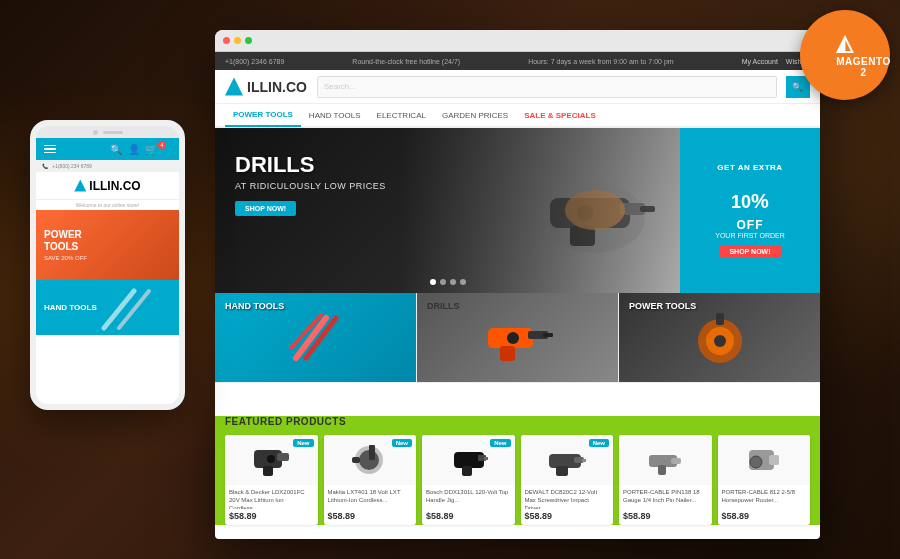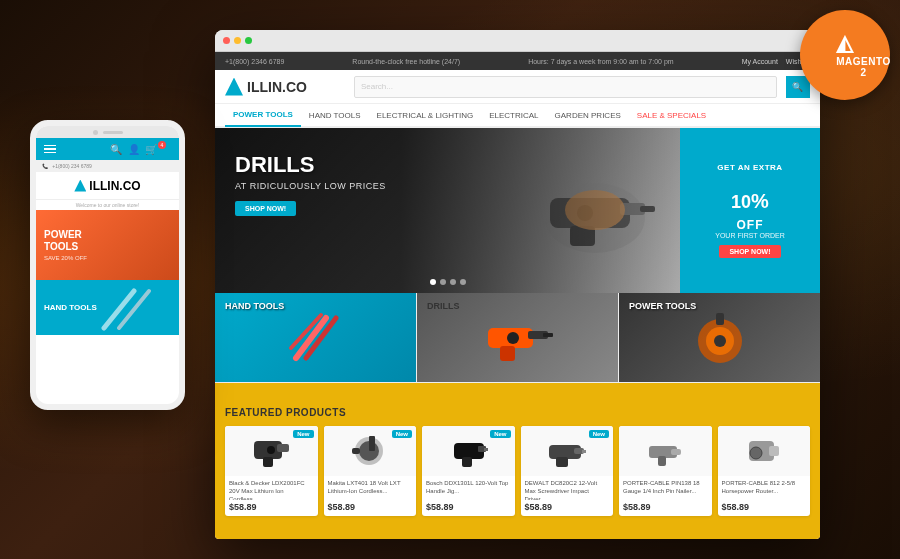--- a/index.html
+++ b/index.html
@@ -135,21 +135,20 @@
       flex: 1;
       height: 22px;
       border: 1px solid #ddd;
       border-radius: 2px;
       padding: 0 6px;
       font-size: 9px;
       color: #999;
       display: flex;
       align-items: center;
       background: #f9f9f9;
-      margin-left: 37px;
     }
     .search-btn {
       width: 24px;
       height: 22px;
       background: #00aacc;
       border: none;
       color: white;
       font-size: 9px;
       cursor: pointer;
       display: flex;
@@ -178,21 +177,21 @@
       cursor: pointer;
       white-space: nowrap;
     }
     .nav-item.active {
       color: #00aacc;
       border-bottom: 2px solid #00aacc;
       font-weight: bold;
     }
     .nav-item.sale {
       color: #ff4444;
-      font-weight: normal;
+      font-weight: bold;
     }
 
     
     .hero-section {
       display: flex;
       height: 165px;
     }
     .hero-slider {
       flex: 1;
       background: linear-gradient(135deg, #2a2a2a 0%, #555 100%);
@@ -335,22 +334,23 @@
       z-index: 2;
       text-shadow: 1px 1px 2px rgba(0,0,0,0.7);
     }
     .cat-hand-tools { background: linear-gradient(135deg, #00aacc 0%, #0088aa 100%); }
     .cat-drills { background: linear-gradient(135deg, #555 0%, #888 100%); }
     .cat-hammers { background: linear-gradient(135deg, #666 0%, #999 100%); }
     .cat-power { background: linear-gradient(135deg, #333 0%, #666 100%); }
 
     
     .products-section {
-      padding: 24px 10px;
-      background: #eab308;
+      padding: 0 10px;
+      background: #84cc16;
+      margin-top: 33px;
     }
     .section-title {
       font-size: 10px;
       font-weight: 700;
       color: #333;
       text-transform: uppercase;
       margin-bottom: 8px;
       letter-spacing: 0.5px;
     }
     .products-grid {
@@ -567,21 +567,20 @@
     </div>
     <div class="search-bar">
       <span style="color:#ccc;font-size:8px;">Search...</span>
     </div>
     <div class="search-btn">🔍</div>
   </div>
 
   <div class="store-nav">
     <div class="nav-item active">POWER TOOLS</div>
     <div class="nav-item">HAND TOOLS</div>
-    <div class="nav-item">ELECTRICAL &amp; LIGHTING</div>
     <div class="nav-item">ELECTRICAL</div>
     <div class="nav-item">GARDEN PRICES</div>
     <div class="nav-item sale">SALE &amp; SPECIALS</div>
   </div>
 
   <div class="hero-section">
     <div class="hero-slider">
       <div class="hero-image-bg">
 
         <svg style="position:absolute;right:20px;top:10px;width:150px;height:145px;opacity:0.8;" viewBox="0 0 150 145">

